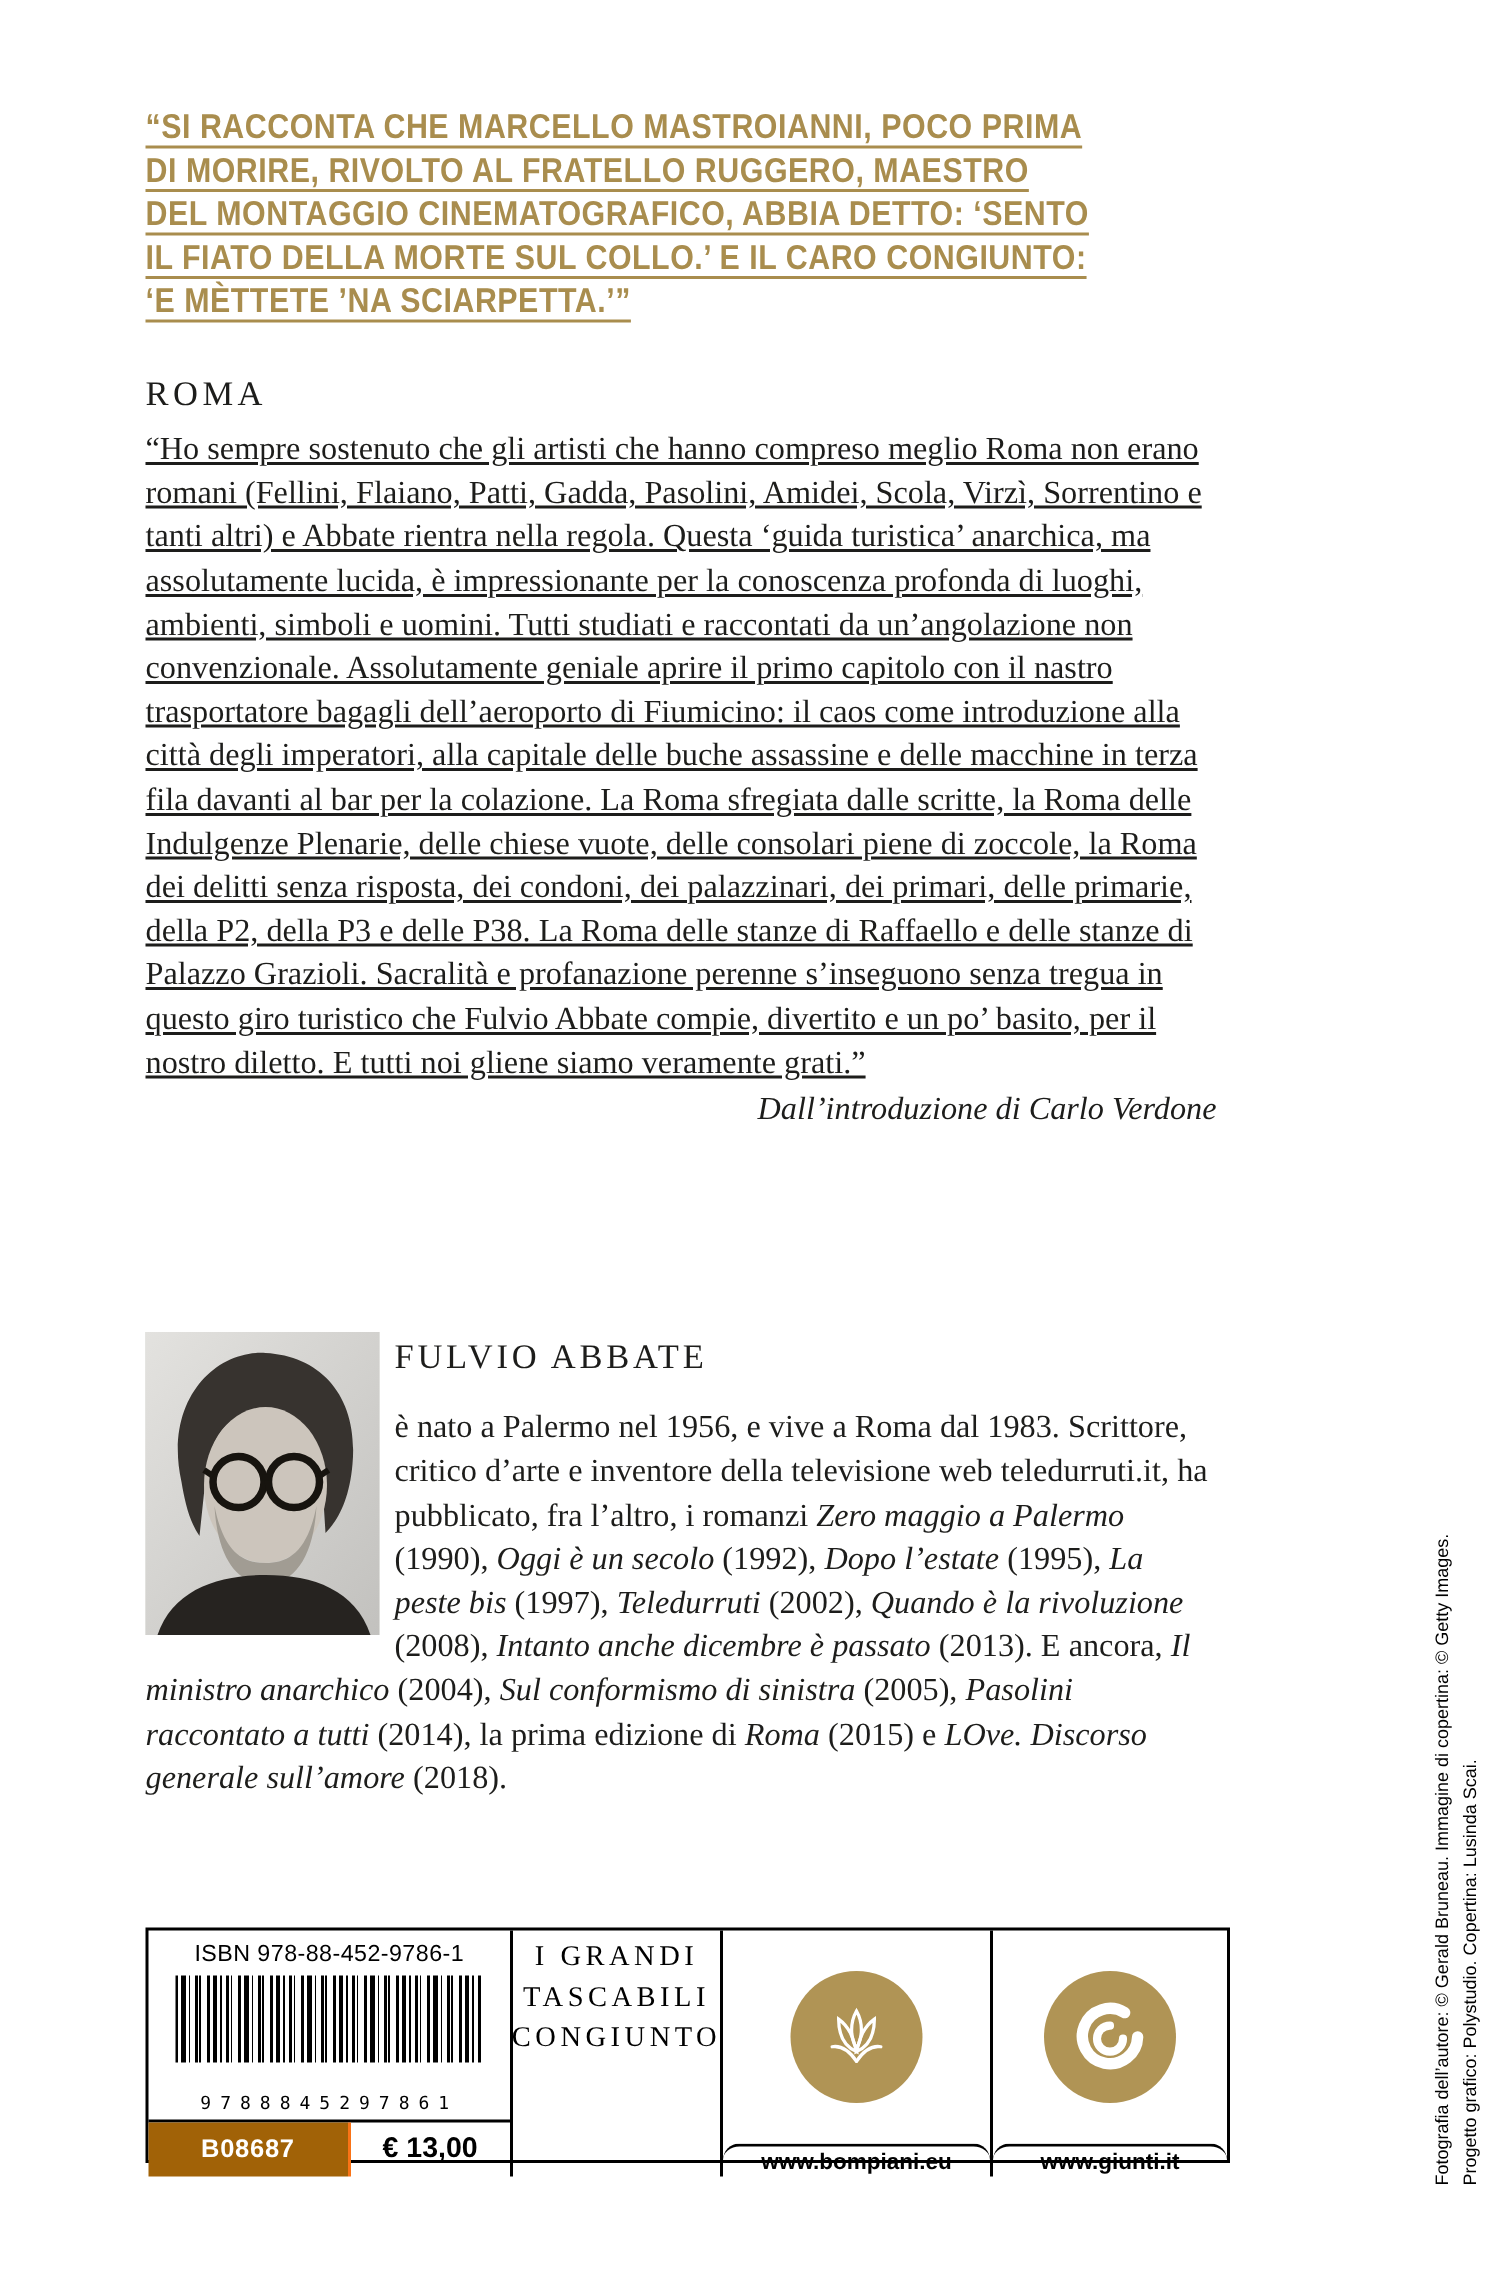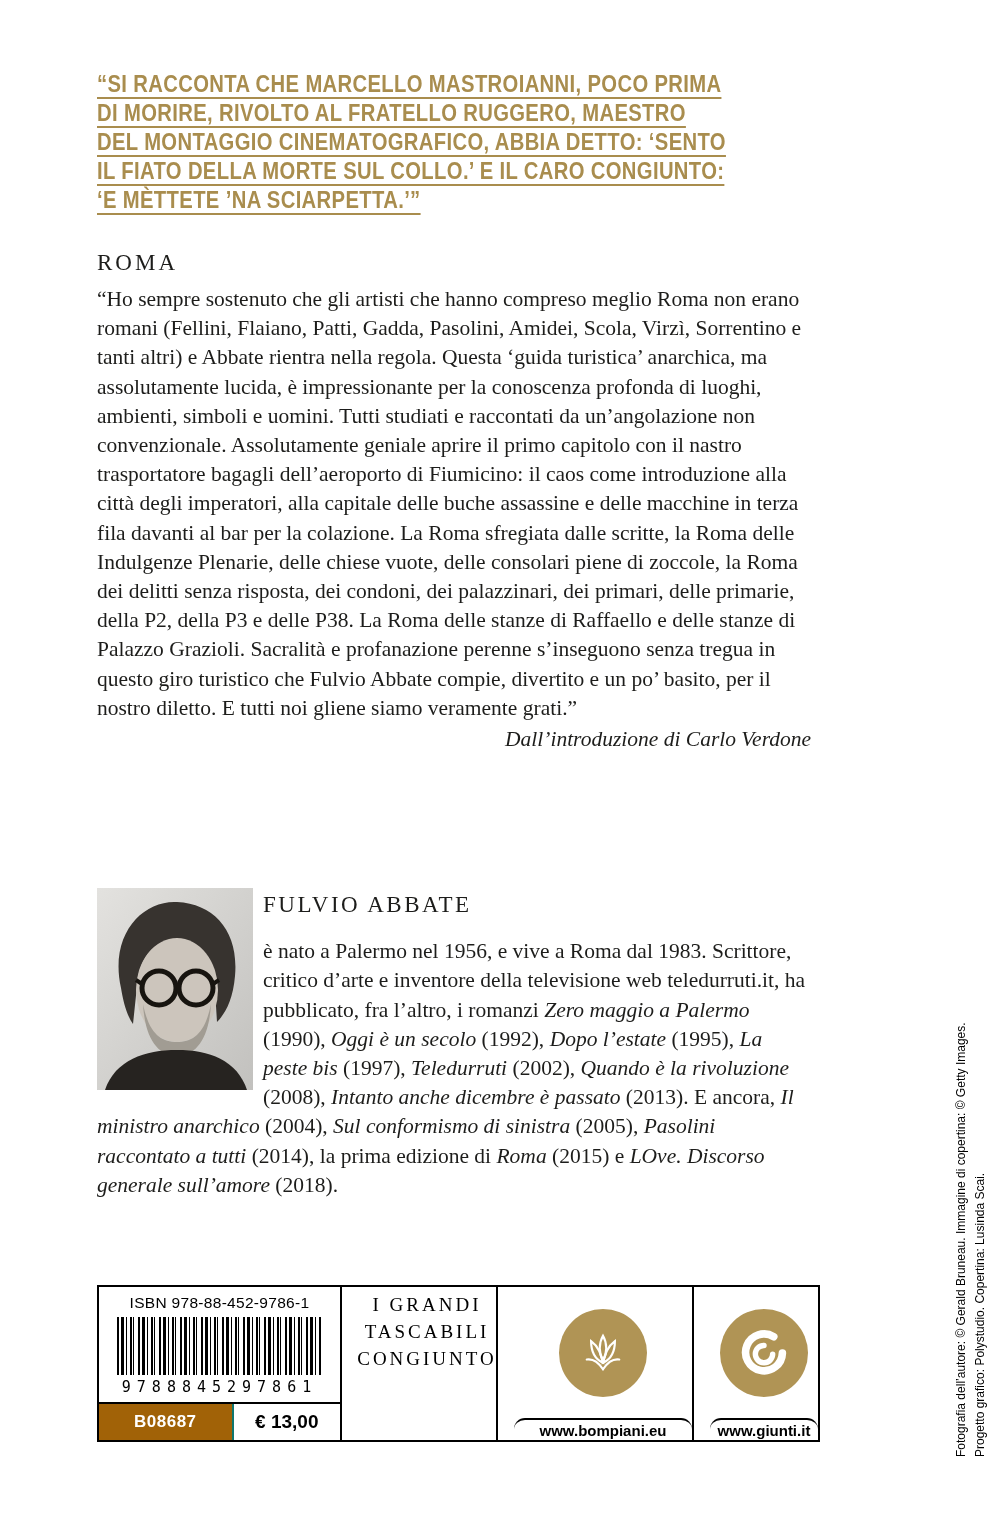--- a/index.html
+++ b/index.html
@@ -38,20 +38,21 @@
   .review{
     position:absolute;left:97px;top:250px;width:714px;
   }
   .review h2{
     font-size:23px;font-weight:normal;letter-spacing:3px;
     margin-bottom:9px;
   }
   .review p.body{
     font-size:21.5px;line-height:29.2px;
     text-align:left;
+    text-decoration:underline;
   }
   .review .attribution{
     font-style:italic;
     font-size:21.5px;line-height:29px;
     text-align:right;
     margin-top:2px;
   }
   
   .author{
     position:absolute;left:97px;top:884px;width:714px;
@@ -67,51 +68,50 @@
     padding-top:6px;margin-bottom:18px;
   }
   .it{font-style:italic;}
   
   .footer{
     position:absolute;left:97px;top:1285px;width:723px;height:157px;
     border:2px solid #000;
     display:grid;
     grid-template-columns:243px 140px 180px auto;
     font-family:"Liberation Sans", sans-serif;
-    gap:16px;
   }
   .fcol{border-right:2px solid #000;display:flex;flex-direction:column;}
   .fcol:last-child{border-right:none;}
   .isbn-area{flex:1;display:flex;flex-direction:column;align-items:center;padding:7px 12px 4px;}
   .isbn-label{font-size:15.5px;letter-spacing:.3px;color:#000;}
   .barcode{
     width:205px;height:58px;margin-top:5px;
     background:
       repeating-linear-gradient(90deg,
         #000 0 2px, transparent 2px 4px,
         #000 4px 7px, transparent 7px 9px,
         #000 9px 10px, transparent 10px 13px,
         #000 13px 15px, transparent 15px 16px,
         #000 16px 17px, transparent 17px 21px);
   }
   .barcode-number{
-    font-size:15px;letter-spacing:6px;margin-top:3px;color:#000;
+    font-size:12px;letter-spacing:6px;margin-top:20px;color:#000;
     font-family:"DejaVu Sans Mono", monospace;
     white-space:nowrap;
   }
   .bottom-row{
     height:38px;border-top:2px solid #000;display:flex;
   }
   .code-cell{
     width:55%;background:#a16207;color:#fff;
     display:flex;align-items:center;justify-content:center;
     font-weight:bold;font-size:17px;letter-spacing:.5px;
   }
   .price-cell{
-    flex:1;border-left:2px solid #0f766e;
+    flex:1;border-left:2px solid #f97316;
     display:flex;align-items:center;justify-content:center;
     font-weight:bold;font-size:19px;color:#000;
   }
   .series-col{align-items:center;padding-top:4px;
     font-family:"Liberation Serif", serif;}
   .series-col div{
     font-size:19px;letter-spacing:3px;line-height:27px;text-align:center;color:#000;
   }
   .logo-area{flex:1;display:flex;align-items:center;justify-content:center;}
   .logo-circle{

